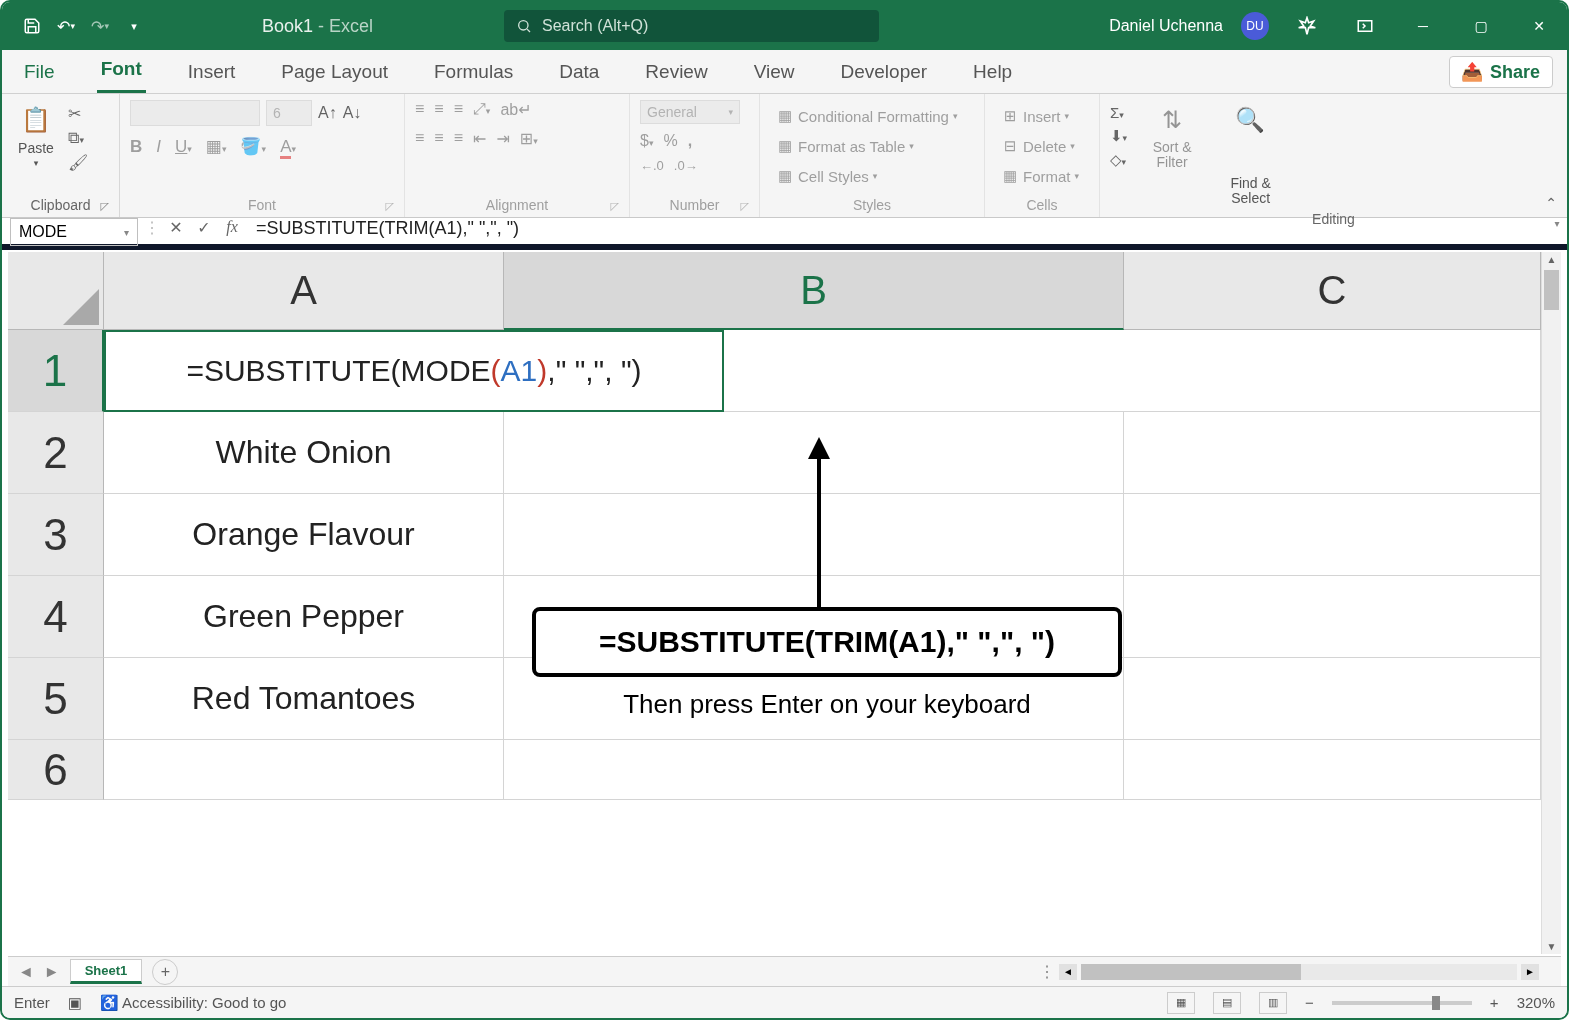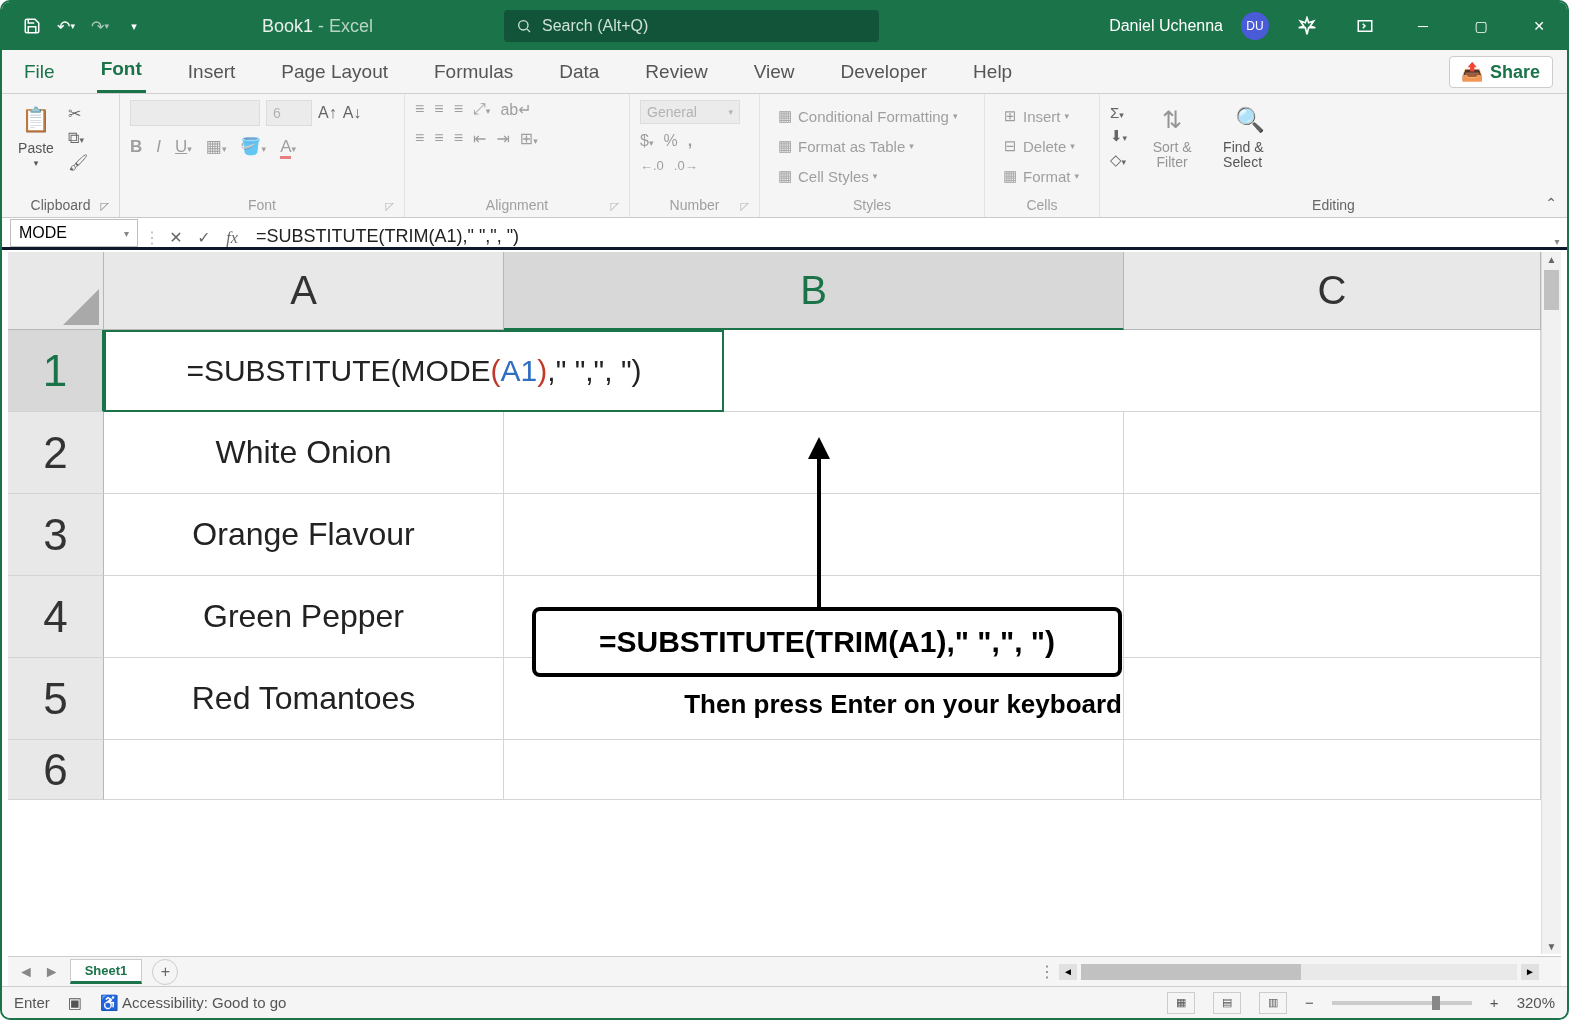--- a/index.html
+++ b/index.html
@@ -35,21 +35,21 @@
 .ribbon-btn .ico { width: 18px; height: 18px; display: inline-flex; align-items: center; justify-content: center; }
 .disabled { opacity: .6; }
 .font-box { width: 130px; height: 26px; background: #e5e5e5; border: 1px solid #ccc; }
 .size-box { width: 46px; height: 26px; background: #e5e5e5; border: 1px solid #ccc; display: flex; align-items: center; padding-left: 6px; color: #888; font-size: 14px; }
 .num-format-box { width: 100px; height: 24px; background: #e5e5e5; border: 1px solid #ccc; display: flex; align-items: center; padding: 0 6px; color: #888; font-size: 14px; justify-content: space-between; }
 .big-icon-btn { display: flex; flex-direction: column; align-items: center; gap: 2px; color: #555; font-size: 14px; padding: 2px 6px; }
 .big-icon-btn .bic { width: 36px; height: 36px; display: flex; align-items: center; justify-content: center; font-size: 24px; }
 .collapse-caret { position: absolute; right: 10px; bottom: 6px; font-size: 14px; color: #666; }
 
 
-.formula-bar { height: 32px; border-bottom: 3px solid #0f172a; display: flex; align-items: flex-end; background: #fff; }
+.formula-bar { height: 32px; border-bottom: 6px solid #0f172a; display: flex; align-items: flex-start; background: #fff; }
 .name-box { width: 128px; height: 28px; border: 1px solid #bfbfbf; margin: 0 4px 0 8px; display: flex; align-items: center; padding: 0 8px; font-size: 16px; justify-content: space-between; }
 .fb-sep { width: 20px; text-align: center; color: #bbb; }
 .fb-btn { width: 28px; text-align: center; color: #666; font-size: 16px; }
 .fx { font-style: italic; font-family: serif; }
 .formula-input { flex: 1; padding: 0 10px; font-size: 18px; color: #222; }
 
 
 .sheet-wrap { position: absolute; top: 250px; left: 6px; right: 6px; bottom: 64px; background: #fff; display: flex; }
 .sheet { flex: 1; position: relative; overflow: hidden; }
 .vscroll { width: 20px; background: #f1f1f1; border-left: 1px solid #ddd; position: relative; }
@@ -79,21 +79,21 @@
 .colh.colB { background: #d8d8d8; border-bottom: 2px solid #1b7349; }
 .rowh.r1 { background: #d8d8d8; border-right: 2px solid #1b7349; }
 
 .formula-cell .fn { color: #222; }
 .formula-cell .paren { color: #c0392b; }
 .formula-cell .ref { color: #2e6fc1; }
 
 
 .annotation { position: absolute; left: 530px; top: 605px; width: 590px; }
 .anno-box { border: 4px solid #000; border-radius: 8px; padding: 14px 12px; text-align: center; font-size: 30px; font-weight: 700; background: #fff; }
-.anno-sub { text-align: right; font-size: 26px; font-weight: 700; margin-top: 12px; }
+.anno-sub { text-align: center; font-size: 26px; font-weight: 400; margin-top: 12px; }
 .arrow { position: absolute; left: 815px; top: 435px; width: 2px; height: 170px; }
 .arrow-line { position: absolute; left: 0; top: 20px; width: 4px; height: 160px; background: #000; }
 .arrow-head { position: absolute; left: -9px; top: 0; width: 0; height: 0; border-left: 11px solid transparent; border-right: 11px solid transparent; border-bottom: 22px solid #000; }
 
 
 .sheet-tabs { position: absolute; bottom: 32px; left: 6px; right: 6px; height: 30px; background: #f5f5f5; border-top: 1px solid #ccc; display: flex; align-items: center; }
 .sheet-tabs .nav { padding: 0 10px; color: #888; display: flex; gap: 10px; }
 .sheet-tab { background: #fff; border: 1px solid #ccc; border-bottom: 3px solid #1b7349; padding: 3px 14px; font-size: 13px; font-weight: 600; color: #1b7349; }
 .sheet-add { width: 26px; height: 26px; border: 1px solid #ccc; border-radius: 50%; margin-left: 10px; display: flex; align-items: center; justify-content: center; color: #666; font-size: 16px; }
 .hscroll { position: absolute; right: 22px; width: 500px; display: flex; align-items: center; gap: 4px; }
@@ -297,21 +297,21 @@
         <span>Σ<span style="font-size:9px;">▾</span></span>
         <span>⬇<span style="font-size:9px;">▾</span></span>
         <span>◇<span style="font-size:9px;">▾</span></span>
       </div>
       <div class="big-icon-btn disabled">
         <div class="bic">⇅</div>
         <span style="white-space:normal;width:50px;text-align:center;line-height:1.1;">Sort &amp; Filter</span>
       </div>
       <div class="big-icon-btn">
         <div class="bic">🔍</div>
-        <span style="white-space:normal;width:55px;line-height:1.1;">Find &amp; Select</span>
+        <span style="white-space:normal;width:55px;text-align:center;line-height:1.1;margin-top:36px;">Find &amp; Select</span>
       </div>
     </div>
     <div class="label"><span>Editing</span></div>
   </div>
   <div class="collapse-caret">⌃</div>
 </div>
 
 <div class="formula-bar">
   <div class="name-box">
       <span>MODE</span>

